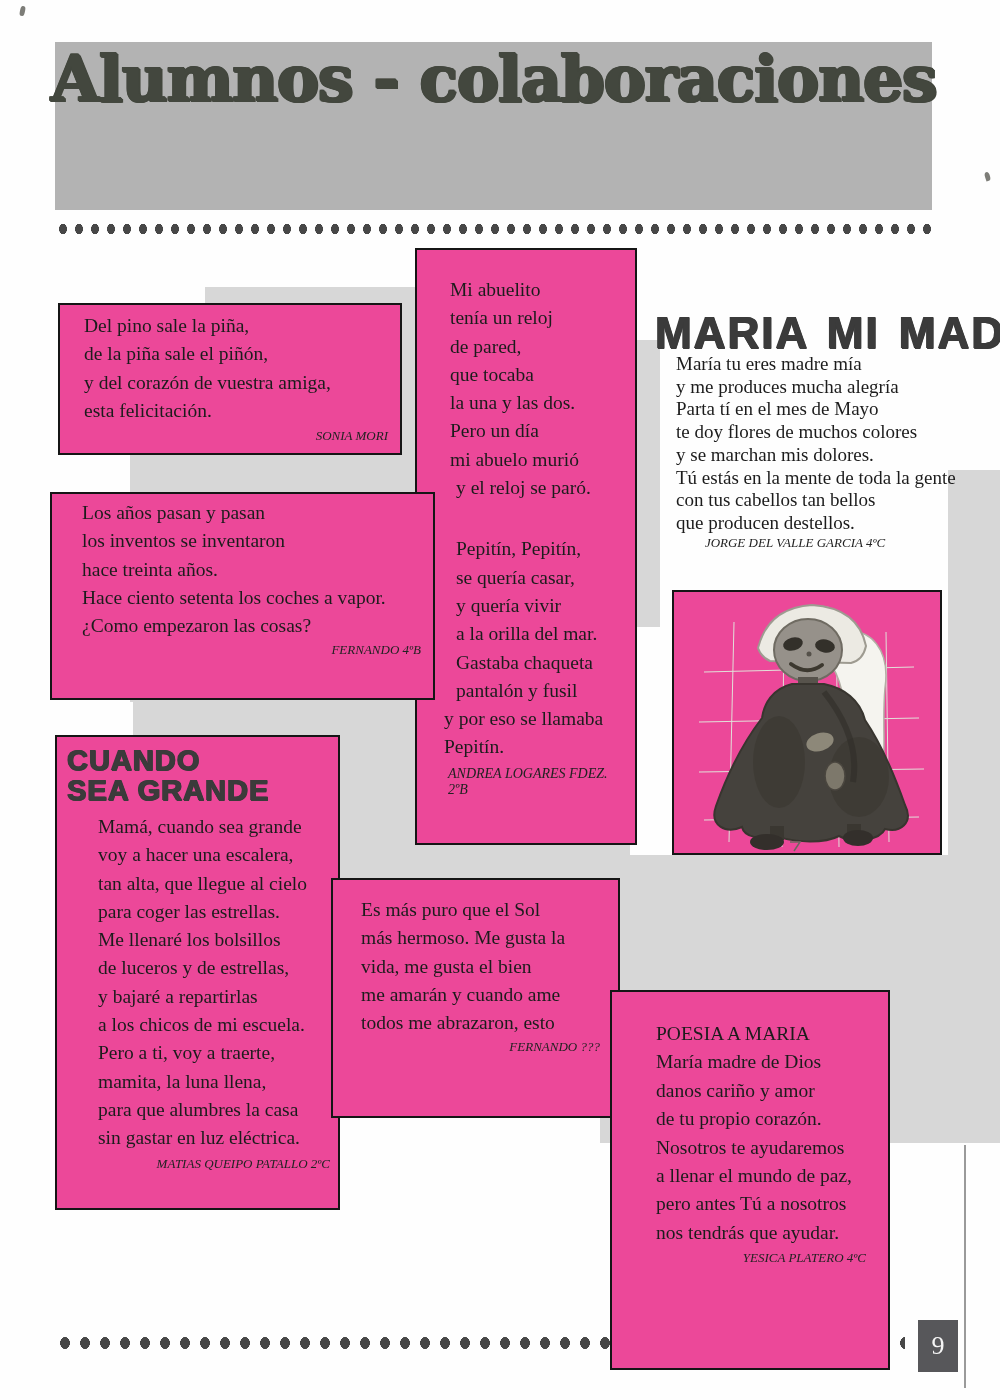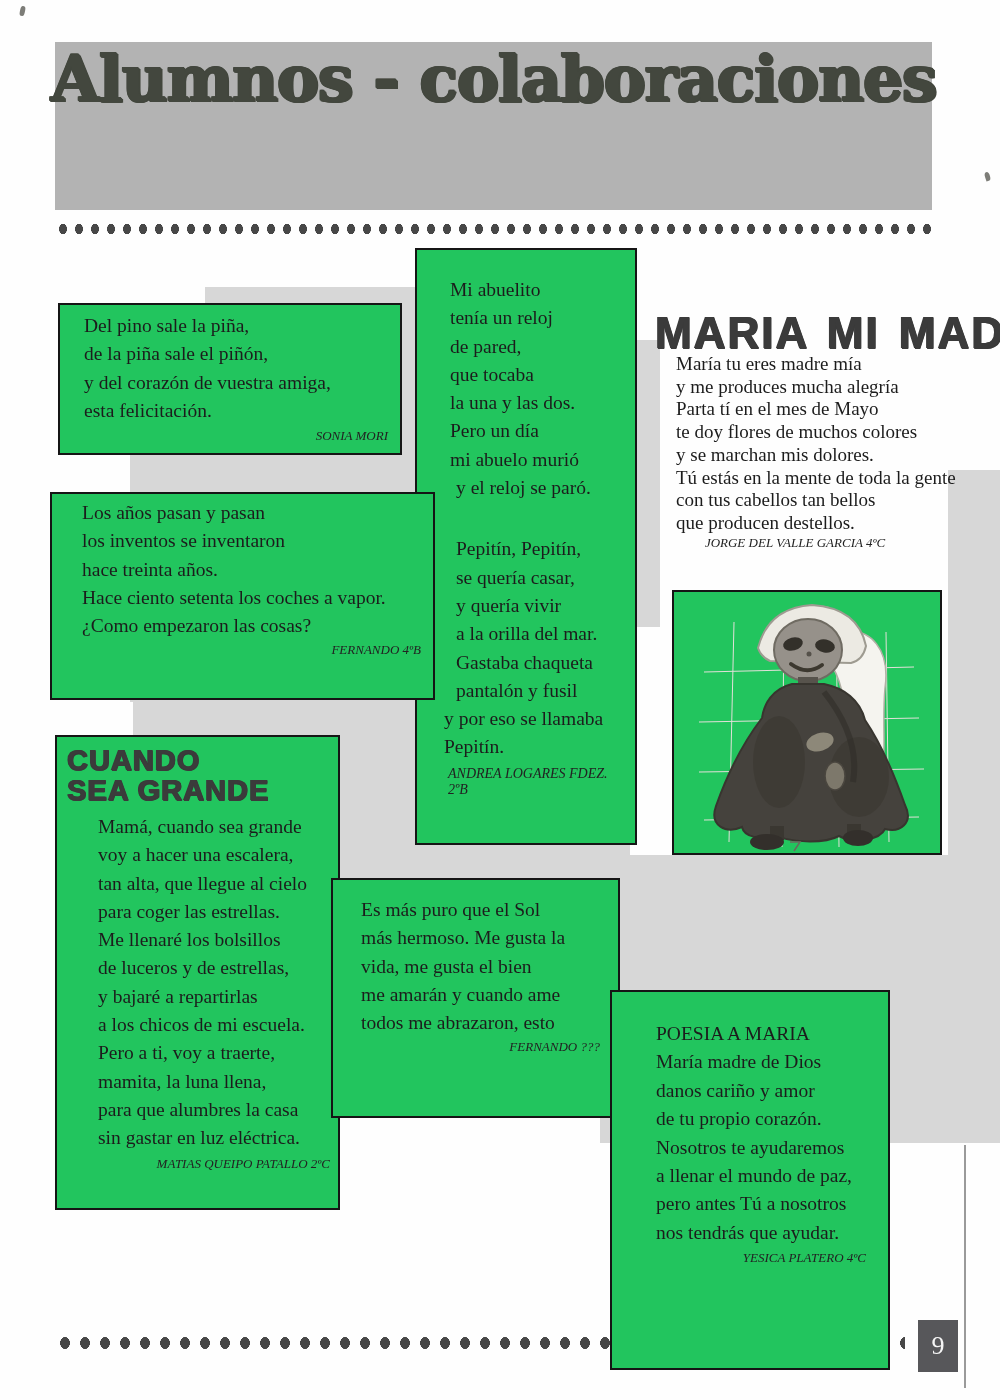--- a/index.html
+++ b/index.html
@@ -28,21 +28,21 @@
     left:55px; top:222px; width:877px;
     background-image:radial-gradient(4px 5.5px at 8px 7px, #474747 96%, transparent 100%);
     background-size:16px 14px;
   }
   .dots-bottom{
     left:55px; top:1336px; width:850px;
     background-image:radial-gradient(5px 6px at 10px 7px, #474747 96%, transparent 100%);
     background-size:20px 14px;
   }
   
-  .box{position:absolute; background:#22c55e; border:2px solid #151515; box-sizing:border-box; z-index:2;}
+  .box{position:absolute; background:#ec4899; border:2px solid #151515; box-sizing:border-box; z-index:2;}
   .poem{font-size:19.5px; line-height:28.3px;}
   .author{font-style:italic; font-size:13px; color:#222;}
   .heavy{
     font-family:"Liberation Sans", sans-serif; font-weight:bold; color:#3b3b3b;
     letter-spacing:1.5px; white-space:nowrap;
     text-shadow:0.8px 0 0 #3b3b3b,-0.8px 0 0 #3b3b3b,0 0.8px 0 #3b3b3b,0.8px 0.8px 0 #3b3b3b;
   }
   
   #box-pino{left:58px; top:303px; width:344px; height:152px; padding:7px 12px 0 24px;}
   #box-pino .author{display:block; text-align:right; margin-top:3px;}

